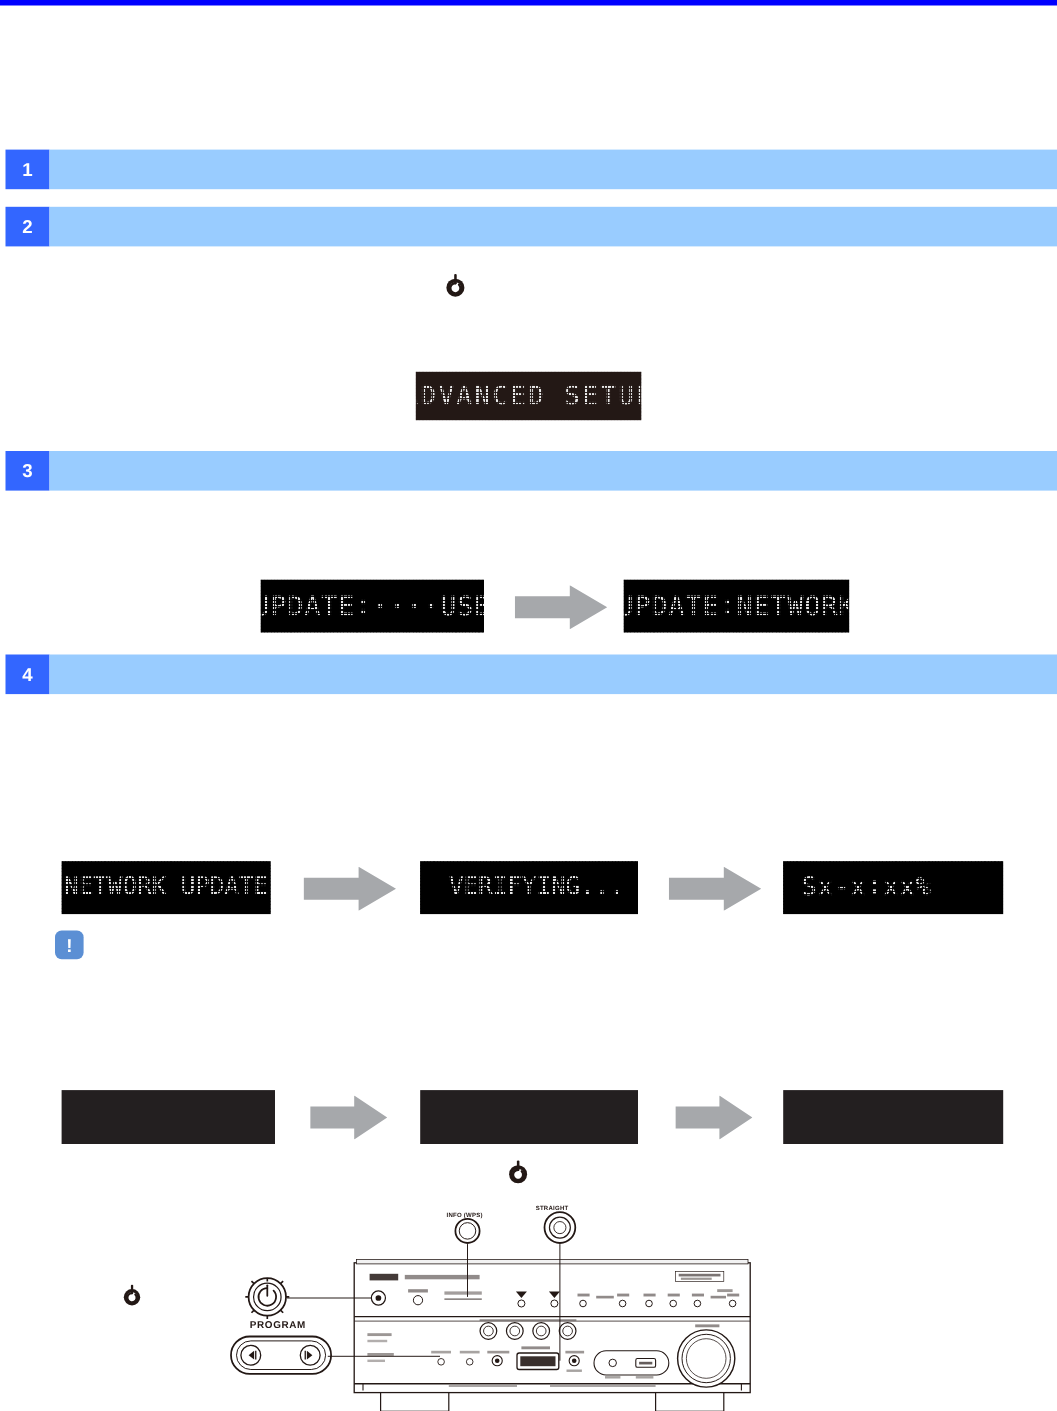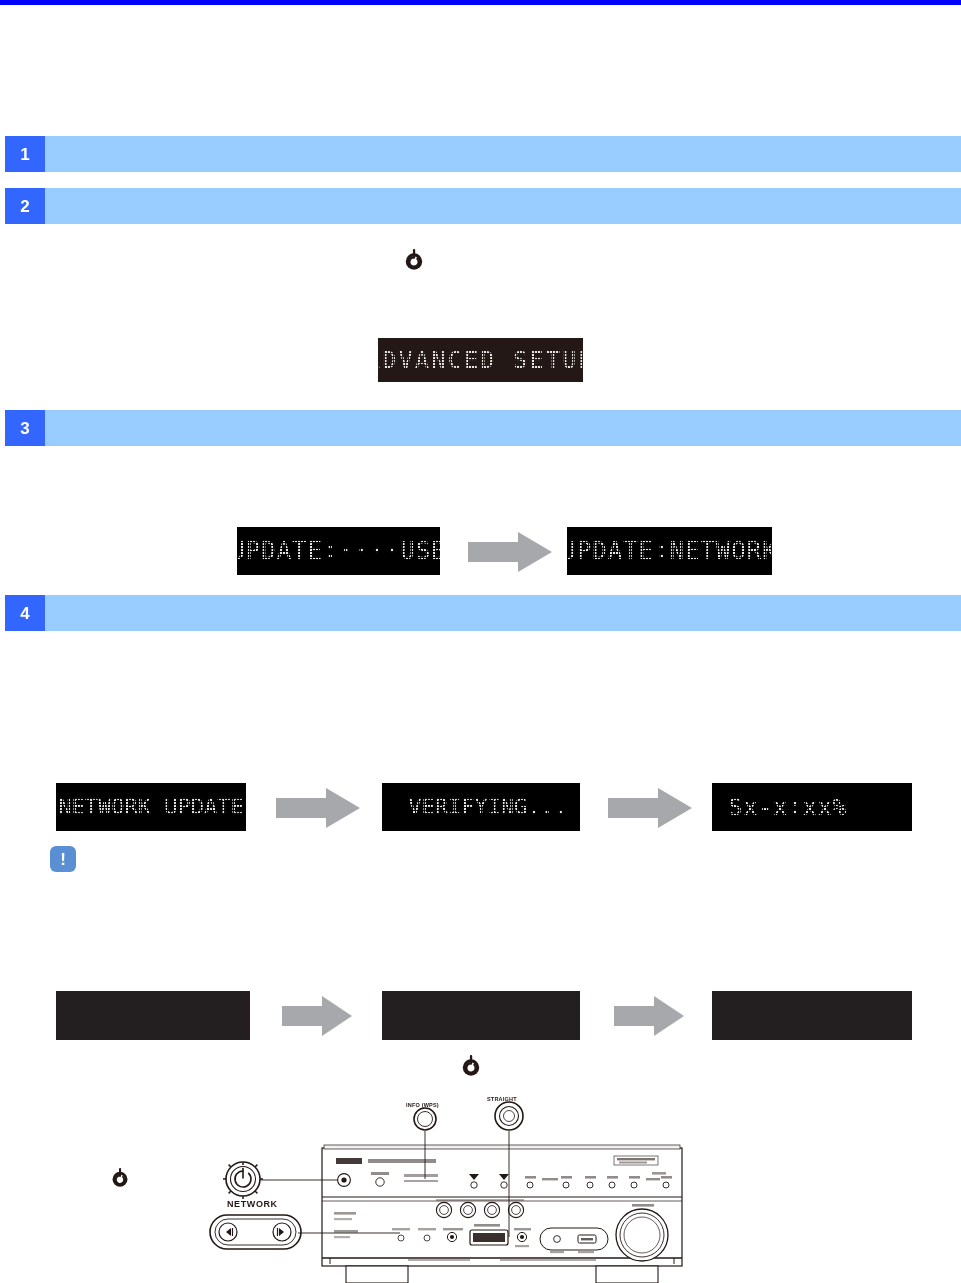--- a/index.html
+++ b/index.html
@@ -336,21 +336,21 @@
       <circle cx="509" cy="64" r="14" fill="#ffffff" stroke="#231815" stroke-width="1.6"></circle>
       <circle cx="509" cy="64" r="9.5" fill="#ffffff" stroke="#231815" stroke-width="1.1"></circle>
       <circle cx="509" cy="64" r="5.5" fill="#ffffff" stroke="#231815" stroke-width=".8"></circle>
       <line x1="509" y1="79" x2="509" y2="185" stroke="#231815" stroke-width=".9"></line>
     </g>
   </svg>
 
   
   <div class="callout-label" style="left:406px;top:50px;">INFO (WPS)</div>
   <div class="callout-label" style="left:487px;top:44px;">STRAIGHT</div>
-  <div class="callout-label big" style="left:227px;top:147px;">NETWORK</div>
+  <div class="callout-label big" style="left:227px;top:147px;">PROGRAM</div>
 
   
   <div class="power-glyph" style="left:110px;top:114px;">
     <svg width="20" height="22" viewBox="0 0 22 24" aria-hidden="true">
       <circle cx="11" cy="14.5" r="8.2" fill="#231815"></circle>
       <circle cx="11" cy="14.5" r="5.0" fill="#ffffff"></circle>
       <path d="M11 10.4 a4.6 4.6 0 1 0 3.3 1.4" fill="none" stroke="#231815" stroke-width="2.1" stroke-linecap="round"></path>
       <rect x="9.9" y="2.0" width="2.3" height="9.6" rx="1" fill="#231815"></rect>
     </svg>
   </div>

